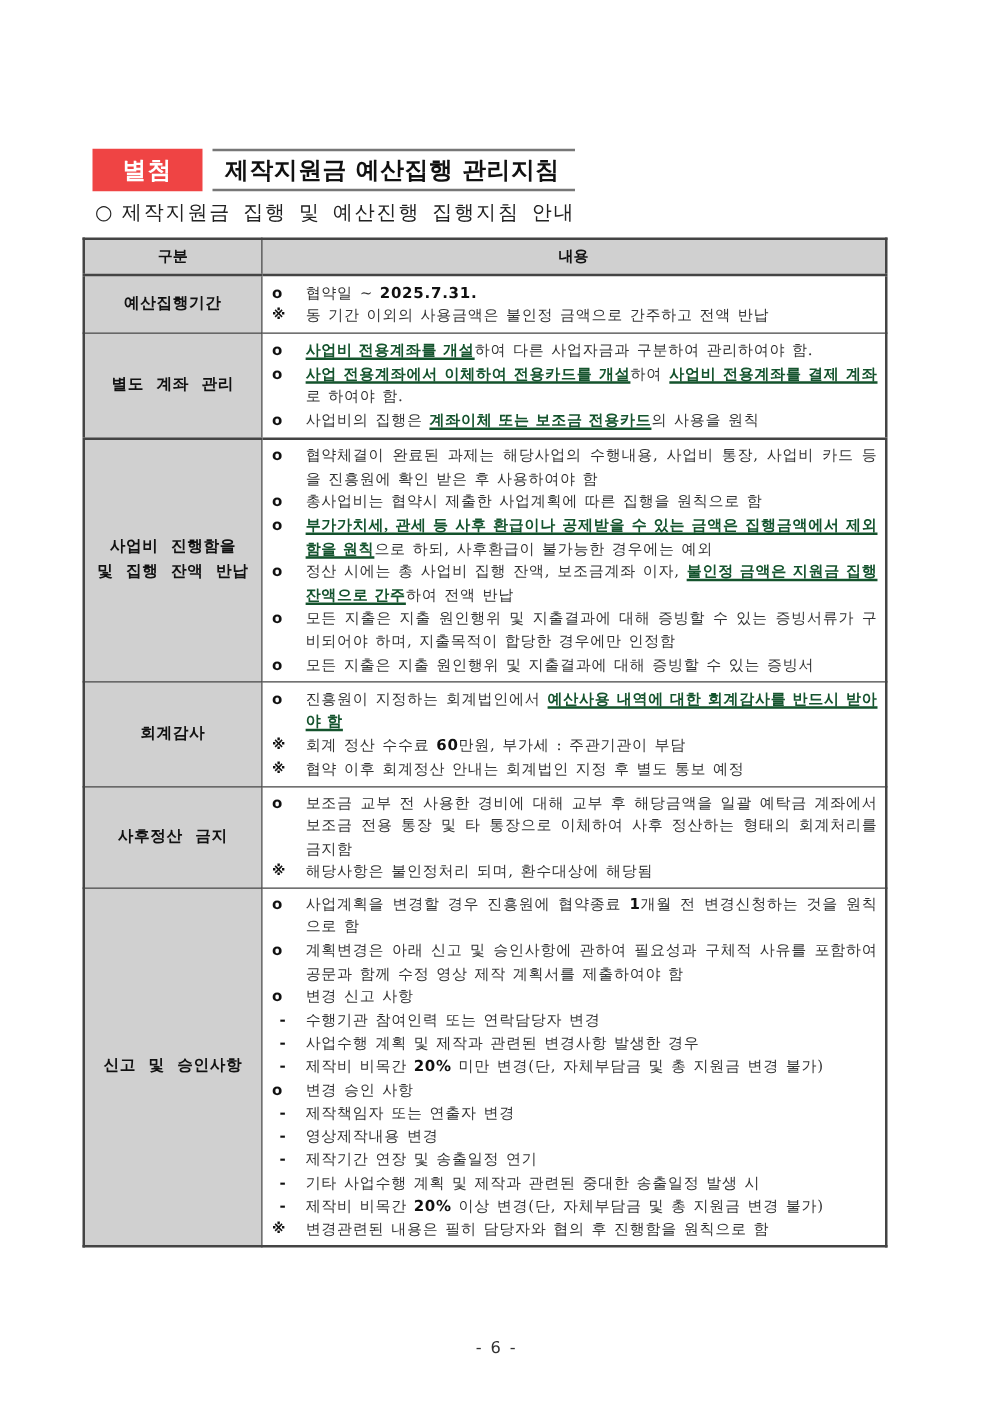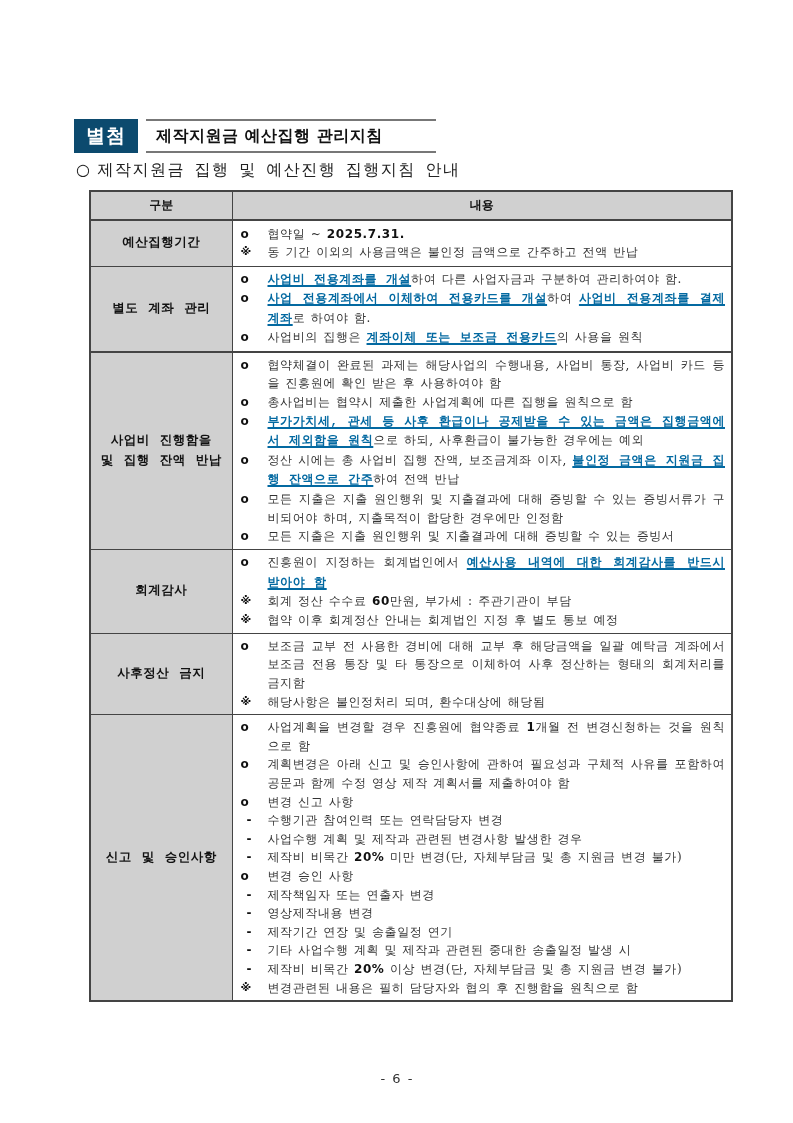--- a/index.html
+++ b/index.html
@@ -1,38 +1,38 @@
 <!DOCTYPE html>
 <html><head>
 <meta charset="utf-8">
 <style>
   * { box-sizing: border-box; margin: 0; padding: 0; }
   html, body { width: 793px; height: 1123px; background: #ffffff; }
   body { position: relative; font-family: "DejaVu Serif", serif; color: #222; overflow: hidden; }
 
   .title-wrap { position: absolute; left: 74px; top: 119px; height: 34px; display: flex; align-items: stretch; }
   .badge {
-    width: 64px; height: 34px; background: #0c4a6e; color: #ffffff;
+    width: 88px; height: 34px; background: #ef4444; color: #ffffff;
     font-family: "DejaVu Sans", sans-serif; font-weight: bold; font-size: 19px;
     display: flex; align-items: center; justify-content: center; letter-spacing: 1px;
   }
   .title-box {
     margin-left: 8px; width: 290px; height: 34px;
     border-top: 2px solid #777; border-bottom: 2px solid #777;
-    font-family: "DejaVu Sans", sans-serif; font-weight: bold; font-size: 16px; color: #111;
+    font-family: "DejaVu Sans", sans-serif; font-weight: bold; font-size: 19px; color: #111;
     display: flex; align-items: center; padding-left: 10px; letter-spacing: 0.5px;
   }
   .subtitle {
     position: absolute; left: 76px; top: 160px;
     font-size: 16px; color: #222; letter-spacing: 1.5px; word-spacing: 3px; text-align: center;
   }
   .subtitle .circle { font-family: "DejaVu Sans", sans-serif; margin-right: 6px; }
 
   table.guide {
-    position: absolute; left: 89px; top: 190px; width: 642px;
+    position: absolute; left: 66px; top: 190px; width: 642px;
     border-collapse: collapse; table-layout: fixed;
     border: 2px solid #444;
   }
   table.guide col.c1 { width: 142px; }
   table.guide col.c2 { width: 500px; }
   table.guide th, table.guide td { border: 1px solid #444; vertical-align: middle; }
   table.guide thead th {
     background: #d0d0d0; height: 29px;
     font-family: "DejaVu Sans", sans-serif; font-weight: bold; font-size: 12px; color: #111;
     text-align: center; border-bottom: 2px solid #444;
@@ -43,21 +43,21 @@
     line-height: 20px; letter-spacing: 0.5px; word-spacing: 2px;
   }
   td.content { padding: 3px 6px 3px 8px; font-size: 12px; line-height: 18.6px; color: #333; letter-spacing: 0.6px; word-spacing: 1px; }
   .item { display: flex; }
   .mark { flex: 0 0 14px; font-family: "DejaVu Sans", sans-serif; font-weight: bold; color: #111; font-size: 12px; }
   .mark.note { font-size: 11px; }
   .mark.dash { flex: 0 0 10px; padding-left: 2px; }
   .txt { flex: 1; text-align: justify; margin-left: 13px; }
   .sub { padding-left: 4px; }
   .b { font-family: "DejaVu Sans", sans-serif; font-weight: bold; color: #111; }
-  .bu { font-family: Liberation Mono, monospace; font-weight: bold; color: #0369a1; text-decoration: underline; text-decoration-thickness: 1.5px; text-underline-offset: 2px; }
+  .bu { font-family: Liberation Serif, serif; font-weight: bold; color: #14532d; text-decoration: underline; text-decoration-thickness: 1.5px; text-underline-offset: 2px; }
 
   tr.r1 td { height: 46px; }
   tr.r2 td { height: 85px; }
   tr.r3 td { height: 194px; }
   tr.r4 td { height: 84px; }
   tr.r5 td { height: 68px; }
   tr.r6 td { height: 270px; }
   tr.thick td { border-top: 2px solid #444; }
 
   .page-num {

